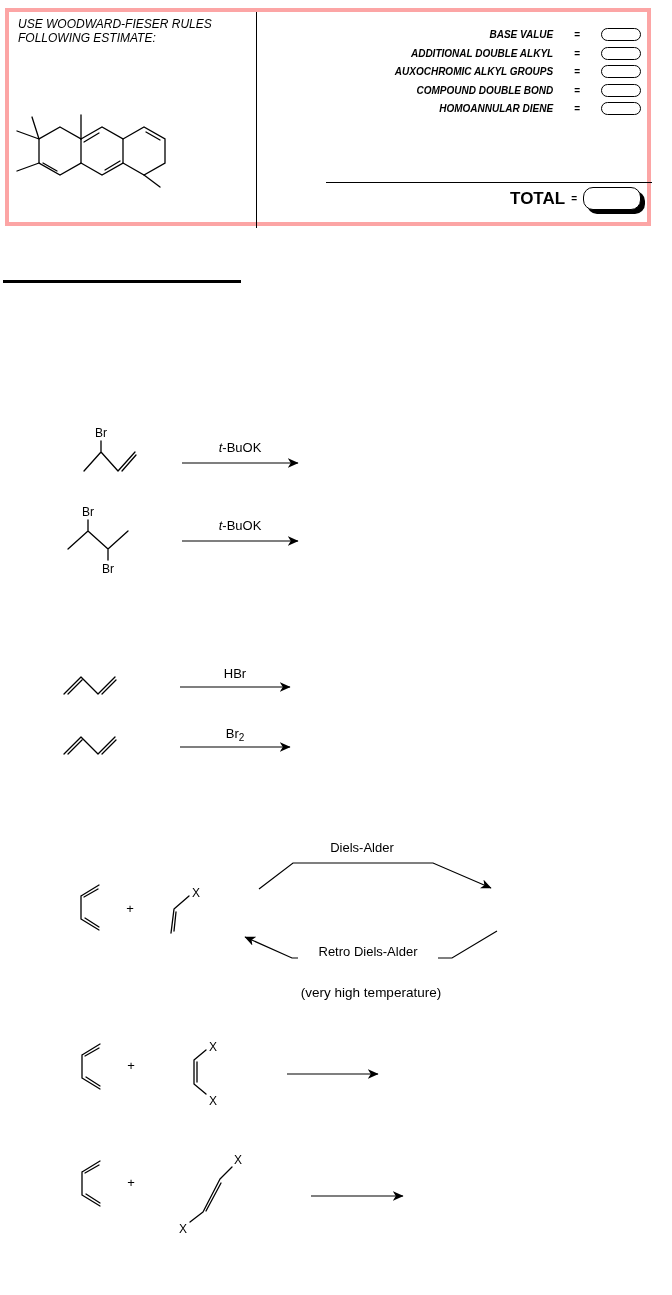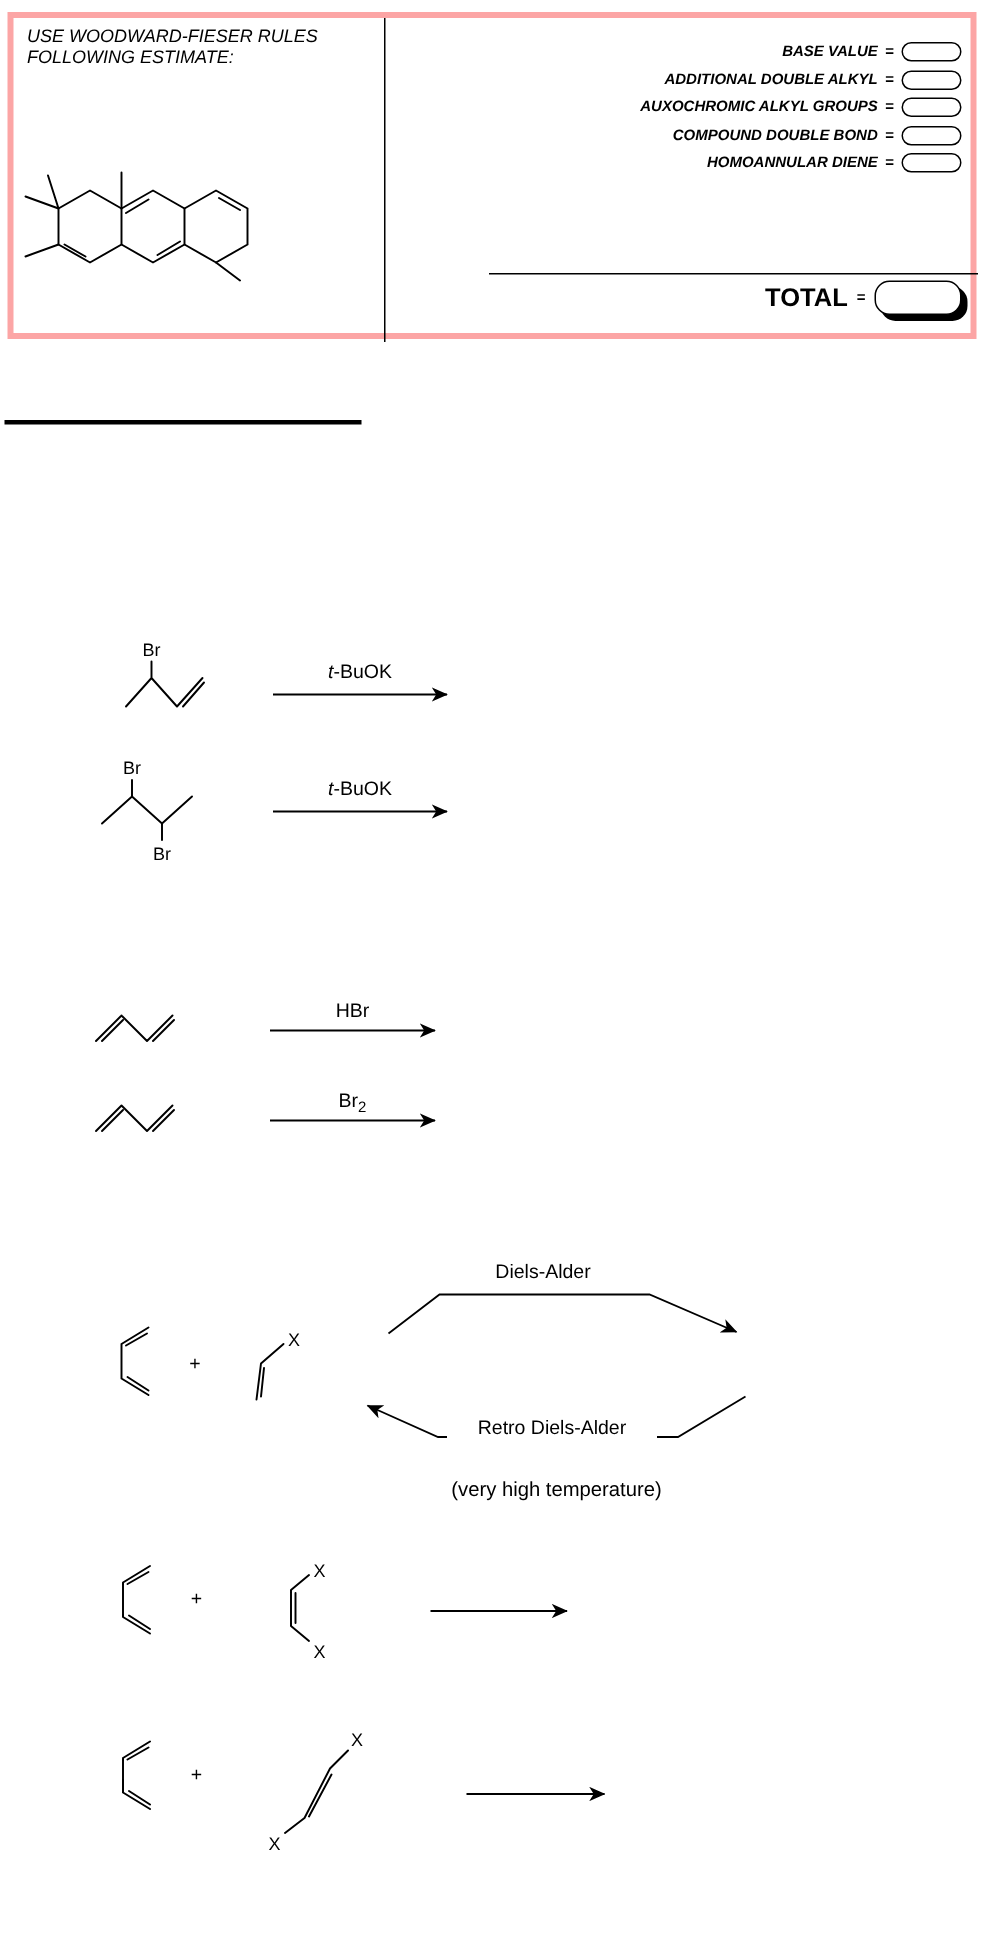--- a/index.html
+++ b/index.html
@@ -7,21 +7,21 @@
   body { font-family:"Liberation Sans", sans-serif; color:#000; }
   .page { position:relative; width:672px; height:1295px; background:#fff; overflow:hidden; }
 
   
   .topbox { position:absolute; left:5px; top:8px; width:646px; height:218px; border:4px solid #fca5a5; background:#fff; }
   .leftpanel { position:absolute; left:0; top:0; width:248px; height:216px; border-right:1px solid #000; }
   .instructions { position:absolute; left:9px; top:5px; width:232px; font-style:italic; font-size:12px; line-height:14px; }
   .instructions sub { font-size:8px; }
   .compound-svg { position:absolute; left:0; top:0; width:246px; height:216px; }
 
-  .row { position:absolute; right:6px; display:flex; align-items:center; gap:5px; height:14px; }
+  .row { position:absolute; right:6px; display:flex; align-items:center; gap:21px; height:14px; }
   .rowlabel { font-weight:bold; font-style:italic; font-size:10px; white-space:nowrap; }
   .roweq { font-weight:bold; font-size:10px; }
   .pill { display:inline-block; width:40px; height:13px; border:1.4px solid #000; border-radius:6.5px; background:#fff; }
   .sepline { position:absolute; left:317px; top:170px; width:326px; border-top:1.3px solid #000; }
   .totalrow { position:absolute; right:6px; top:175px; display:flex; align-items:center; gap:6px; }
   .totallabel { font-weight:bold; font-size:17px; }
   .totalpill { display:inline-block; width:58px; height:23px; border:1.6px solid #000; border-radius:10px; background:#fff; box-shadow:4px 4px 0 #000; }
 
   
   .titlerule { position:absolute; left:3px; top:280px; width:238px; height:3px; background:#000; }

